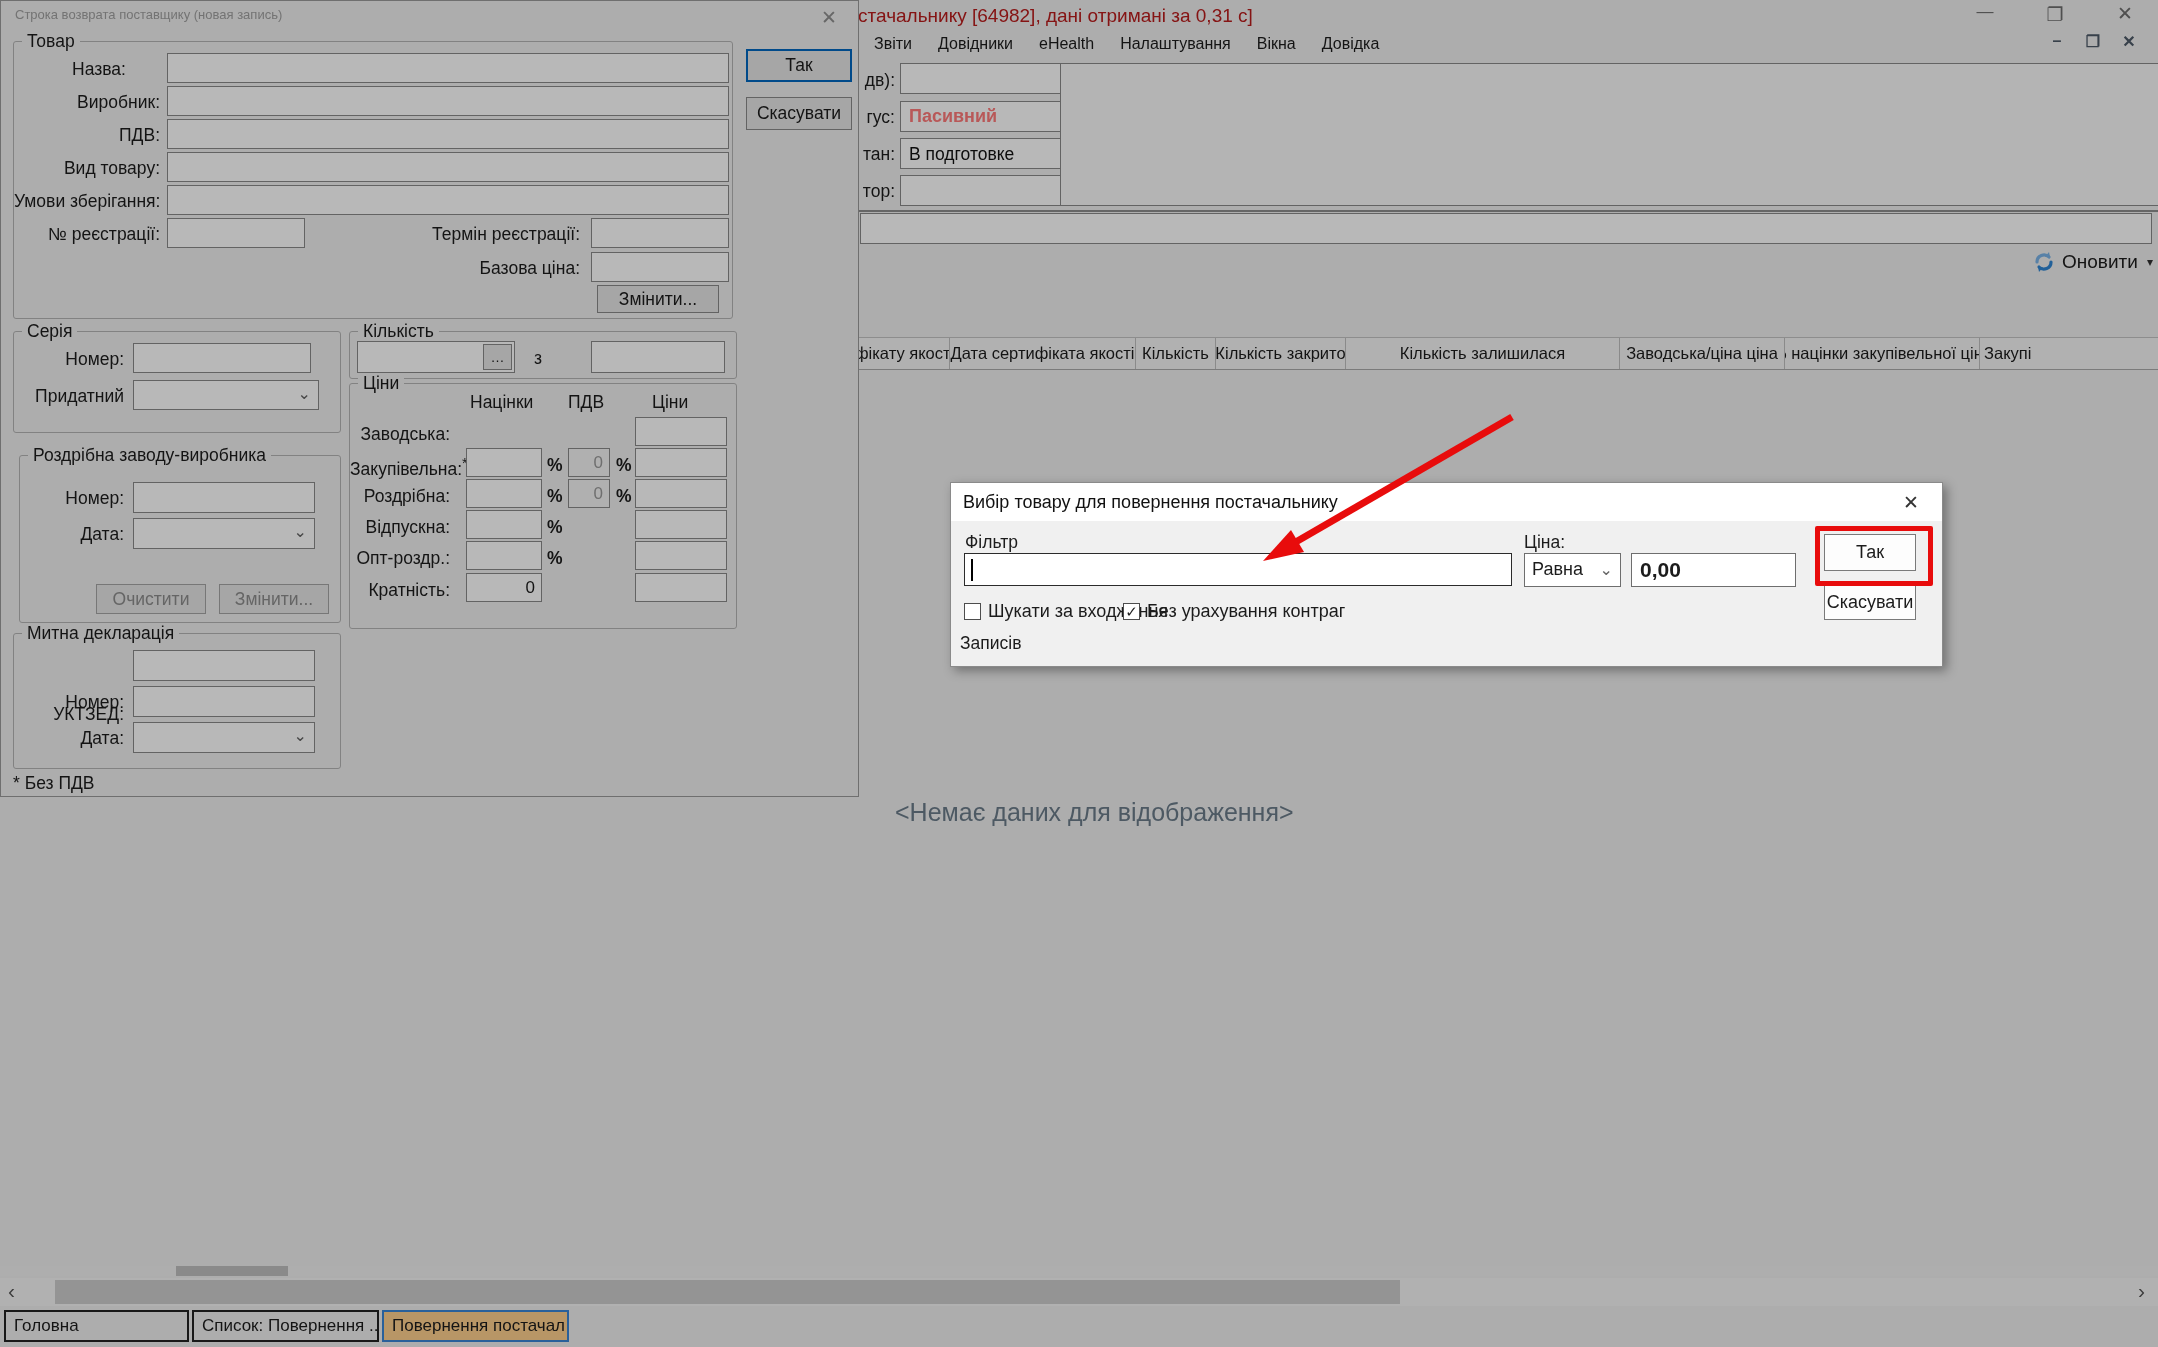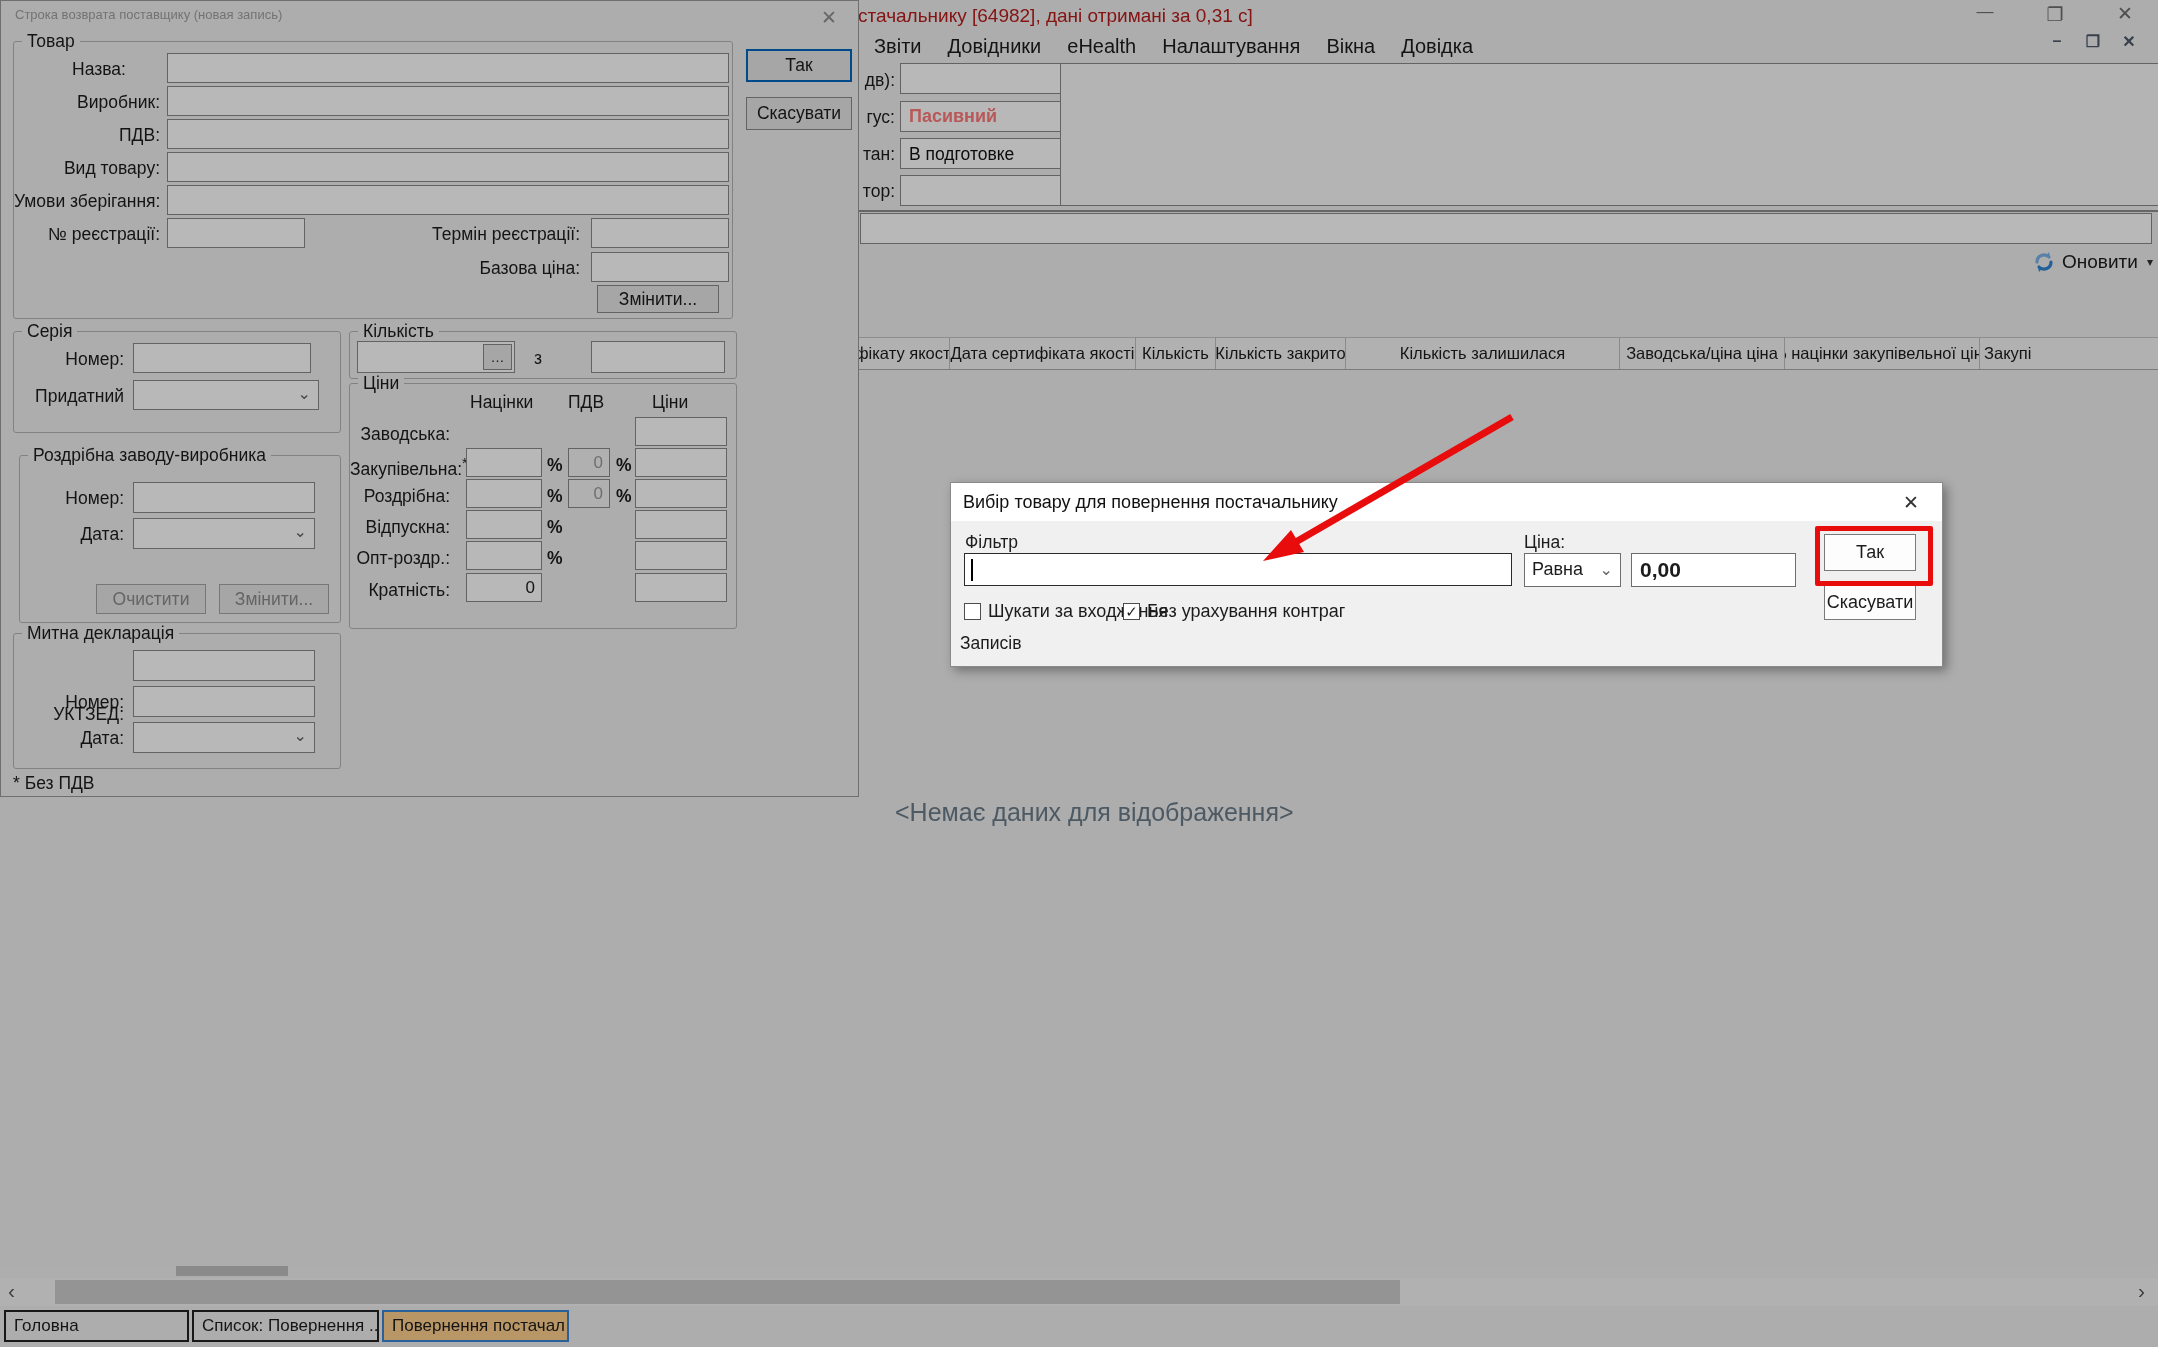--- a/index.html
+++ b/index.html
@@ -13,21 +13,21 @@
   .lbl{font-size:17.5px;text-align:right;white-space:nowrap;overflow:visible;}
   .llbl{font-size:17.5px;white-space:nowrap;}
   .field{background:#ffffff;border:1px solid #8a8a8a;box-sizing:border-box;}
   .combo{background:#ffffff;border:1px solid #8a8a8a;box-sizing:border-box;position:relative;}
   .combo .chev{position:absolute;right:7px;top:3px;color:#666;font-size:16px;}
   .btn{background:#e6e6e6;border:1px solid #8a8a8a;box-sizing:border-box;display:flex;
        align-items:center;justify-content:center;font-size:17.5px;cursor:default;}
   .btn.disabled{color:#8d8d8d;border-color:#a5a5a5;}
   .pct{font-size:17.5px;font-weight:bold;}
   .num{display:flex;align-items:center;justify-content:flex-end;padding-right:6px;font-size:17px;}
-  .menuitem{font-size:20px;padding:5px 13px;white-space:nowrap;}
+  .menuitem{font-size:16px;padding:5px 13px;white-space:nowrap;}
   .th{box-sizing:border-box;border-right:1px solid #bfbfbf;font-size:16.5px;display:flex;
       align-items:center;justify-content:center;white-space:nowrap;overflow:hidden;height:100%;}
   .dim{position:absolute;left:0;top:0;right:0;bottom:0;background:rgba(0,0,0,0.28);z-index:50;}
   .modal{z-index:60;}
   .annot{z-index:70;}
   .wbtn{font-size:17px;color:#6e6e6e;display:inline-block;text-align:center;}
   .cwbtn{font-size:16px;color:#4e5a68;font-weight:bold;display:inline-block;text-align:center;width:34px;}
   .tab{box-sizing:border-box;position:absolute;top:0;height:32px;display:flex;align-items:center;
        padding:0 8px;font-size:17px;background:#f0f0f0;border:2px solid #222;white-space:nowrap;overflow:hidden;}
   .tab.active{background:#ffd08e;border:2px solid #3a86d6;}

